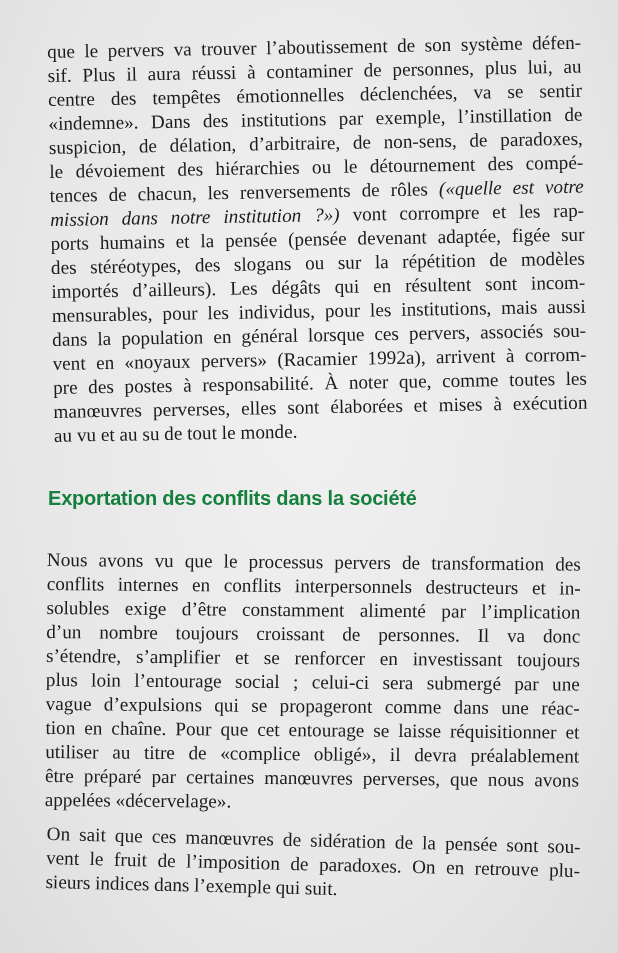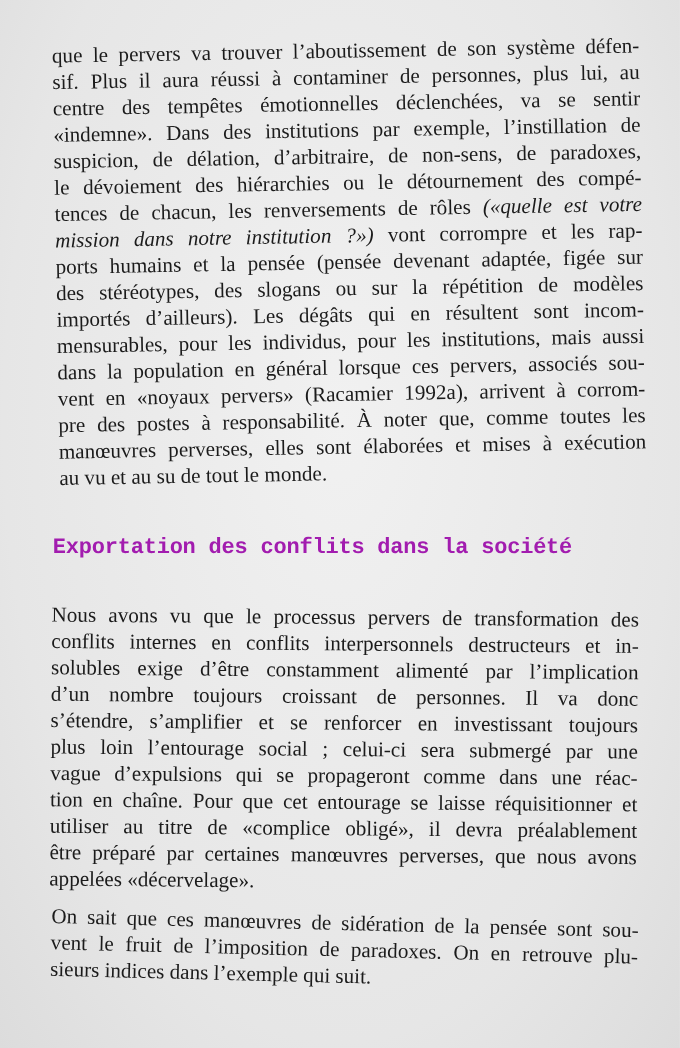--- a/index.html
+++ b/index.html
@@ -46,24 +46,24 @@
   }
   #para1 {
     top: 40px;
     transform: rotate(-1.0deg);
     transform-origin: left top;
   }
   #heading {
     position: absolute;
     left: 48px;
     top: 487px;
-    font-family: Liberation Mono, monospace;
+    font-family: Liberation Sans, sans-serif;
     font-size: 20px;
     font-weight: bold;
-    color: #a21caf;
+    color: #15803d;
     margin: 0;
     letter-spacing: -0.2px;
     text-align: center;
   }
   #para2 {
     top: 548px;
     transform: rotate(0.5deg);
     transform-origin: left top;
   }
   #para3 {

